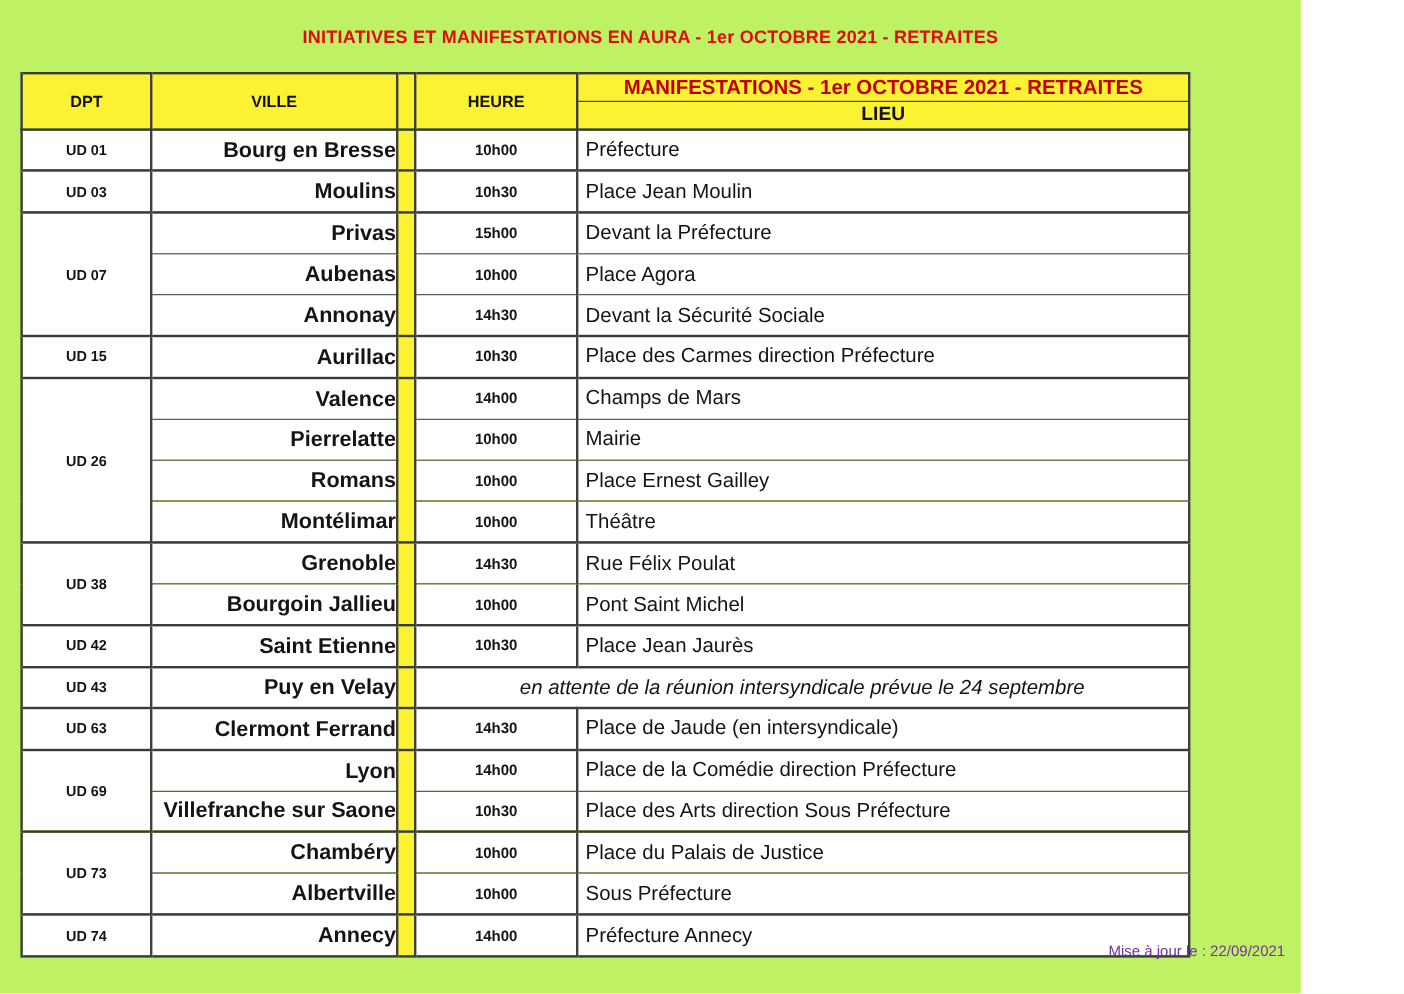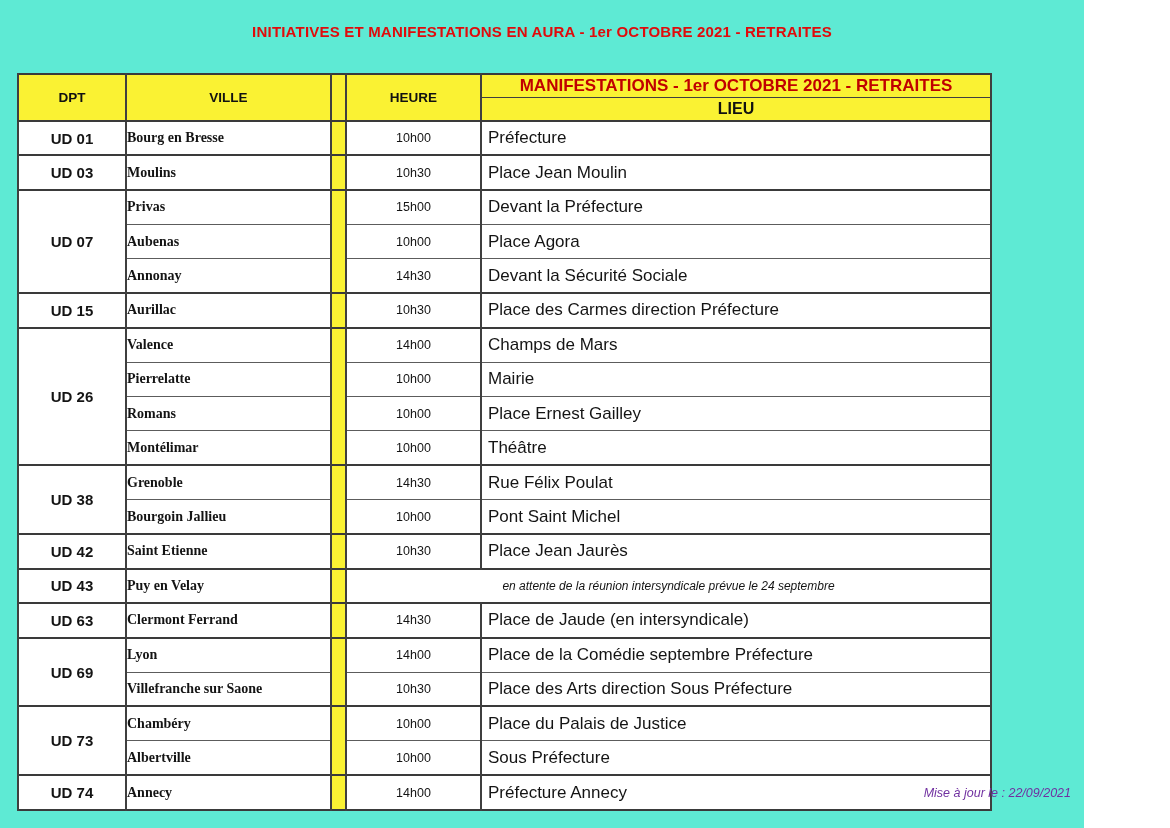--- a/index.html
+++ b/index.html
@@ -5,41 +5,40 @@
   html, body {
     margin: 0; padding: 0;
     background: #ffffff;
     font-family: "Liberation Sans", sans-serif;
     -webkit-font-smoothing: antialiased;
   }
   .page {
     position: relative;
     width: 1084px;
     height: 828px;
-    background: #5eead4;
+    background: #bef264;
     overflow: hidden;
   }
   .title {
     position: absolute;
     top: 23px; left: 0;
     width: 100%;
     text-align: center;
     font-size: 15px;
     font-weight: bold;
     color: #e00b0b;
     letter-spacing: 0.2px;
   }
   table.main-table {
     position: absolute;
     left: 17px; top: 60px;
     width: 973px;
     border-collapse: collapse;
     table-layout: fixed;
     border: 2.5px solid #3a3a3a;
-    margin-top: 13px;
   }
   col.c1 { width: 108px; }
   col.c2 { width: 205px; }
   col.c3 { width: 15px;  }
   col.c4 { width: 135px; }
   col.c5 { width: 510px; }
 
   th, td {
     border-left: 2px solid #3f3f3f;
     border-right: 2px solid #3f3f3f;
@@ -64,32 +63,31 @@
     border-bottom: 1.5px solid #3f3f3f;
   }
   th.c-lieu-h {
     font-size: 16px;
     border-top: 1.5px solid #3f3f3f;
   }
   tbody tr { height: 34.45px; }
   tbody td { background: #ffffff; color: #141414; }
   tr.group-start > td { border-top: 2px solid #3a3a3a; }
 
-  td.cell-dpt   { font-weight: bold; font-size: 15px; text-align: center; }
-  td.cell-ville { font-weight: bold; font-size: 14px; text-align: left; font-family: Liberation Serif, serif; }
+  td.cell-dpt   { font-weight: bold; font-size: 12px; text-align: center; }
+  td.cell-ville { font-weight: bold; font-size: 18px; text-align: right; }
   td.cell-strip { background: #faf233; }
-  td.cell-heure { font-weight: normal; font-size: 12.5px; text-align: center; }
+  td.cell-heure { font-weight: bold; font-size: 12.5px; text-align: center; }
   td.cell-lieu  { font-size: 17px; text-align: left; padding-left: 6px; }
-  td.cell-note  { font-size: 12px; font-style: italic; text-align: center; }
+  td.cell-note  { font-size: 17px; font-style: italic; text-align: center; }
 
   .footer {
     position: absolute;
     right: 13px; bottom: 28px;
     font-size: 12.5px;
-    font-style: italic;
     color: #7030a0;
   }
 </style>
 </head>
 <body>
 
 <div class="page">
 
   <div class="title">INITIATIVES ET MANIFESTATIONS EN AURA - 1er OCTOBRE 2021 - RETRAITES</div>
 
@@ -204,21 +202,21 @@
           <td class="cell-ville">Clermont Ferrand</td>
           <td class="cell-strip" rowspan="1"></td>
           <td class="cell-heure">14h30</td>
           <td class="cell-lieu">Place de Jaude (en intersyndicale)</td>
         </tr>
         <tr class="group-start">
           <td class="cell-dpt" rowspan="2">UD 69</td>
           <td class="cell-ville">Lyon</td>
           <td class="cell-strip" rowspan="2"></td>
           <td class="cell-heure">14h00</td>
-          <td class="cell-lieu">Place de la Comédie septembre Préfecture</td>
+          <td class="cell-lieu">Place de la Comédie direction Préfecture</td>
         </tr>
         <tr>
           <td class="cell-ville">Villefranche sur Saone</td>
           <td class="cell-heure">10h30</td>
           <td class="cell-lieu">Place des Arts direction Sous Préfecture</td>
         </tr>
         <tr class="group-start">
           <td class="cell-dpt" rowspan="2">UD 73</td>
           <td class="cell-ville">Chambéry</td>
           <td class="cell-strip" rowspan="2"></td>

